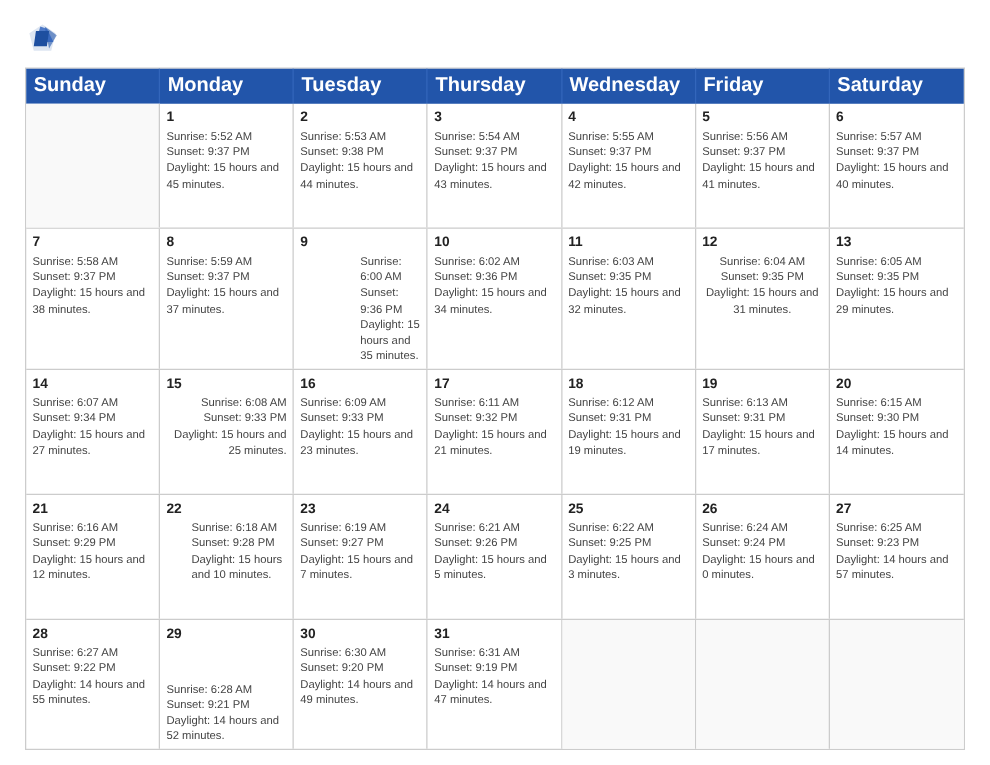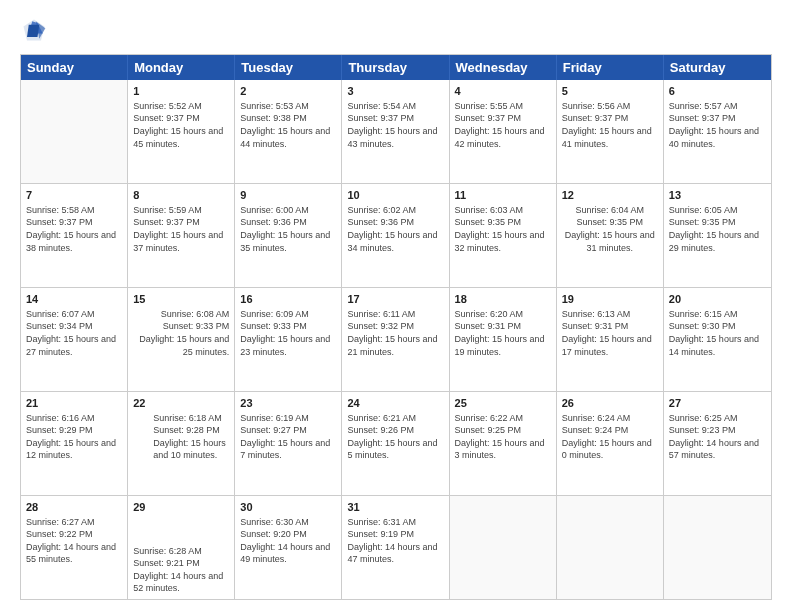--- a/index.html
+++ b/index.html
@@ -57,21 +57,21 @@
       flex-direction: column;
       border: 1px solid #ccc;
     }
     .cal-header-row {
       display: grid;
       grid-template-columns: repeat(7, 1fr);
       background: #2255aa;
     }
     .cal-header-cell {
       color: #fff;
-      font-size: 13px;
+      font-size: 16px;
       font-weight: bold;
       padding: 5px 6px;
       text-align: left;
       border-right: 1px solid #3366bb;
     }
     .cal-header-cell:last-child { border-right: none; }
     .cal-body {
       flex: 1;
       display: flex;
       flex-direction: column;
@@ -187,21 +187,21 @@
 Daylight: 15 hours and 38 minutes.</div>
           </div>
           <div class="cal-cell">
             <div class="day-number">8</div>
             <div class="day-info" style="white-space: pre-line;">Sunrise: 5:59 AM
 Sunset: 9:37 PM
 Daylight: 15 hours and 37 minutes.</div>
           </div>
           <div class="cal-cell">
             <div class="day-number">9</div>
-            <div class="day-info" style="white-space: pre-line;">Sunrise: 6:00 AM
+            <div class="day-info" style="white-space: pre-line; margin-left: 48px;">Sunrise: 6:00 AM
 Sunset: 9:36 PM
 Daylight: 15 hours and 35 minutes.</div>
           </div>
           <div class="cal-cell">
             <div class="day-number">10</div>
             <div class="day-info" style="white-space: pre-line;">Sunrise: 6:02 AM
 Sunset: 9:36 PM
 Daylight: 15 hours and 34 minutes.</div>
           </div>
           <div class="cal-cell">
@@ -243,21 +243,21 @@
 Daylight: 15 hours and 23 minutes.</div>
           </div>
           <div class="cal-cell">
             <div class="day-number">17</div>
             <div class="day-info" style="white-space: pre-line;">Sunrise: 6:11 AM
 Sunset: 9:32 PM
 Daylight: 15 hours and 21 minutes.</div>
           </div>
           <div class="cal-cell">
             <div class="day-number">18</div>
-            <div class="day-info" style="white-space: pre-line;">Sunrise: 6:20 AM
+            <div class="day-info" style="white-space: pre-line;">Sunrise: 6:12 AM
 Sunset: 9:31 PM
 Daylight: 15 hours and 19 minutes.</div>
           </div>
           <div class="cal-cell">
             <div class="day-number">19</div>
             <div class="day-info" style="white-space: pre-line;">Sunrise: 6:13 AM
 Sunset: 9:31 PM
 Daylight: 15 hours and 17 minutes.</div>
           </div>
           <div class="cal-cell">

